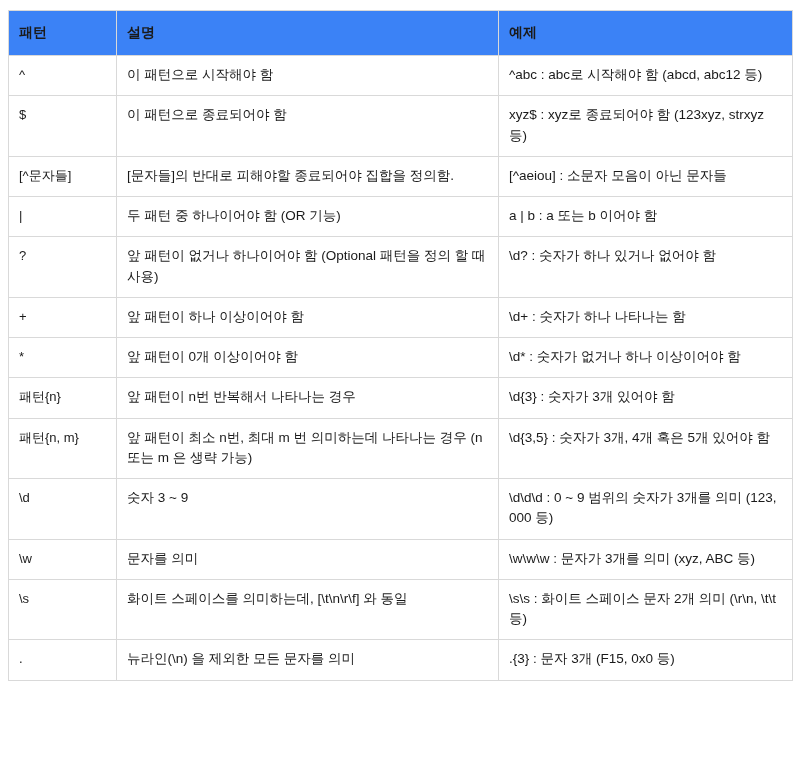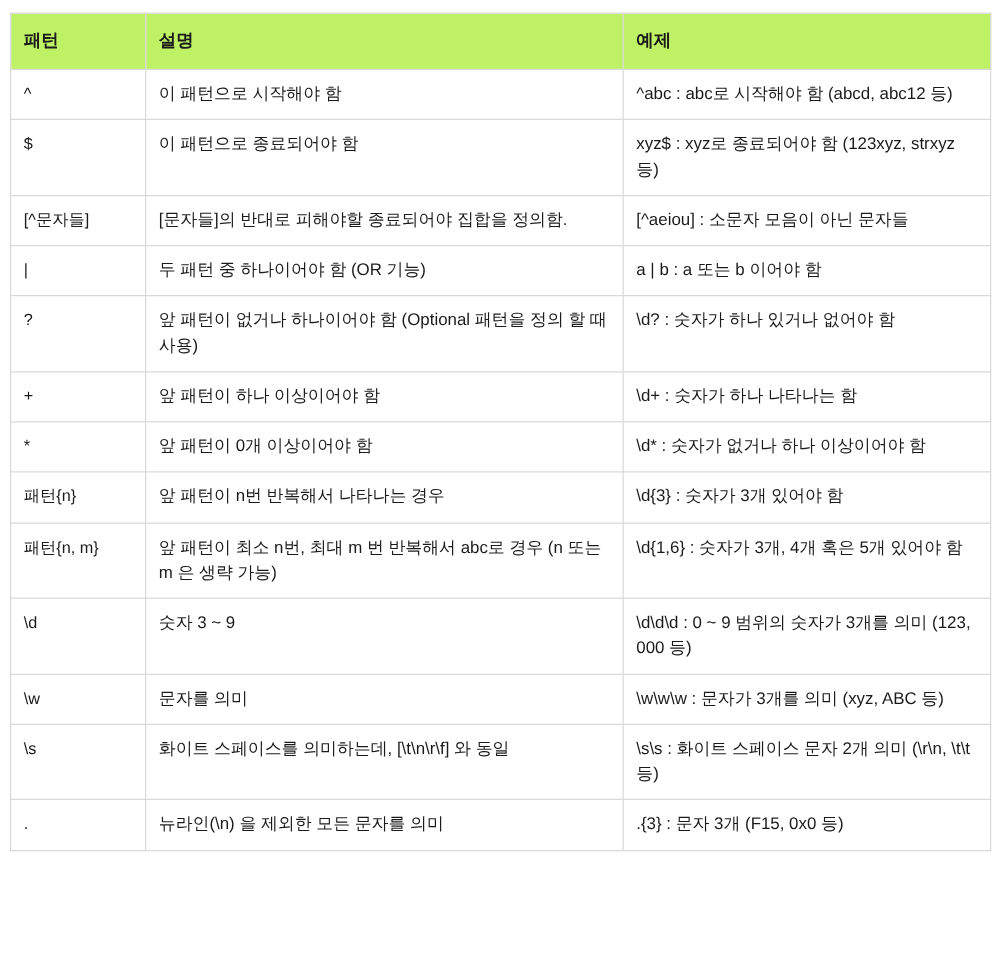--- a/index.html
+++ b/index.html
@@ -32,21 +32,21 @@
 
   table.regex-table th,
   table.regex-table td {
     border: 1px solid #d9d9d9;
     padding: 9px 10px 10px 10px;
     vertical-align: top;
     text-align: left;
     word-break: break-word;
   }
   table.regex-table thead th {
-    background: #bef264;
+    background: #3b82f6;
     font-weight: bold;
     font-size: 14px;
     padding-top: 11px;
     padding-bottom: 12px;
   }
   table.regex-table tbody td {
     background: #ffffff;
   }
   table.regex-table tbody td.cell-pattern {
     font-size: 13px;
@@ -105,22 +105,22 @@
         <td>앞 패턴이 0개 이상이어야 함</td>
         <td>\d* : 숫자가 없거나 하나 이상이어야 함</td>
       </tr>
       <tr>
         <td class="cell-pattern">패턴{n}</td>
         <td>앞 패턴이 n번 반복해서 나타나는 경우</td>
         <td>\d{3} : 숫자가 3개 있어야 함</td>
       </tr>
       <tr>
         <td class="cell-pattern">패턴{n, m}</td>
-        <td>앞 패턴이 최소 n번, 최대 m 번 반복해서 abc로 경우 (n 또는 m 은 생략 가능)</td>
-        <td>\d{1,6} : 숫자가 3개, 4개 혹은 5개 있어야 함</td>
+        <td>앞 패턴이 최소 n번, 최대 m 번 의미하는데 나타나는 경우 (n 또는 m 은 생략 가능)</td>
+        <td>\d{3,5} : 숫자가 3개, 4개 혹은 5개 있어야 함</td>
       </tr>
       <tr>
         <td class="cell-pattern">\d</td>
         <td>숫자 3 ~ 9</td>
         <td>\d\d\d : 0 ~ 9 범위의 숫자가 3개를 의미 (123, 000 등)</td>
       </tr>
       <tr>
         <td class="cell-pattern">\w</td>
         <td>문자를 의미</td>
         <td>\w\w\w : 문자가 3개를 의미 (xyz, ABC 등)</td>

